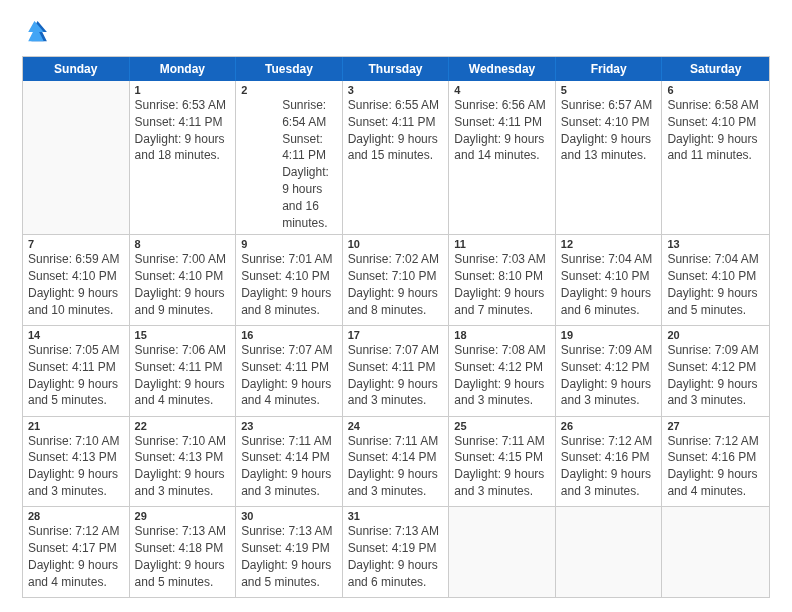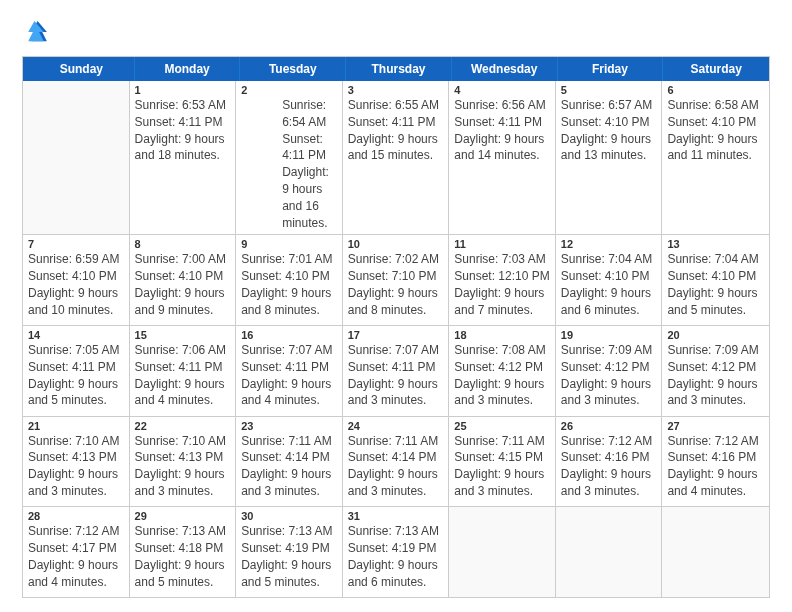--- a/index.html
+++ b/index.html
@@ -54,21 +54,20 @@
     .calendar {
       flex: 1;
       display: flex;
       flex-direction: column;
       border: 1px solid #ccc;
     }
     .cal-header-row {
       display: grid;
       grid-template-columns: repeat(7, 1fr);
       background: #1565c0;
-      padding-left: 6px;
     }
     .cal-header-cell {
       color: #fff;
       font-size: 12px;
       font-weight: bold;
       text-align: center;
       padding: 5px 4px;
       border-right: 1px solid #1976d2;
     }
     .cal-header-cell:last-child { border-right: none; }
@@ -199,21 +198,21 @@
           </div>
           <div class="cal-cell">
             <div class="day-num">10</div>
             <div class="cell-info" style="white-space: pre-line;">Sunrise: 7:02 AM
 Sunset: 7:10 PM
 Daylight: 9 hours and 8 minutes.</div>
           </div>
           <div class="cal-cell">
             <div class="day-num">11</div>
             <div class="cell-info" style="white-space: pre-line;">Sunrise: 7:03 AM
-Sunset: 12:10 PM
+Sunset: 8:10 PM
 Daylight: 9 hours and 7 minutes.</div>
           </div>
           <div class="cal-cell">
             <div class="day-num">12</div>
             <div class="cell-info" style="white-space: pre-line;">Sunrise: 7:04 AM
 Sunset: 4:10 PM
 Daylight: 9 hours and 6 minutes.</div>
           </div>
           <div class="cal-cell">
             <div class="day-num">13</div>

